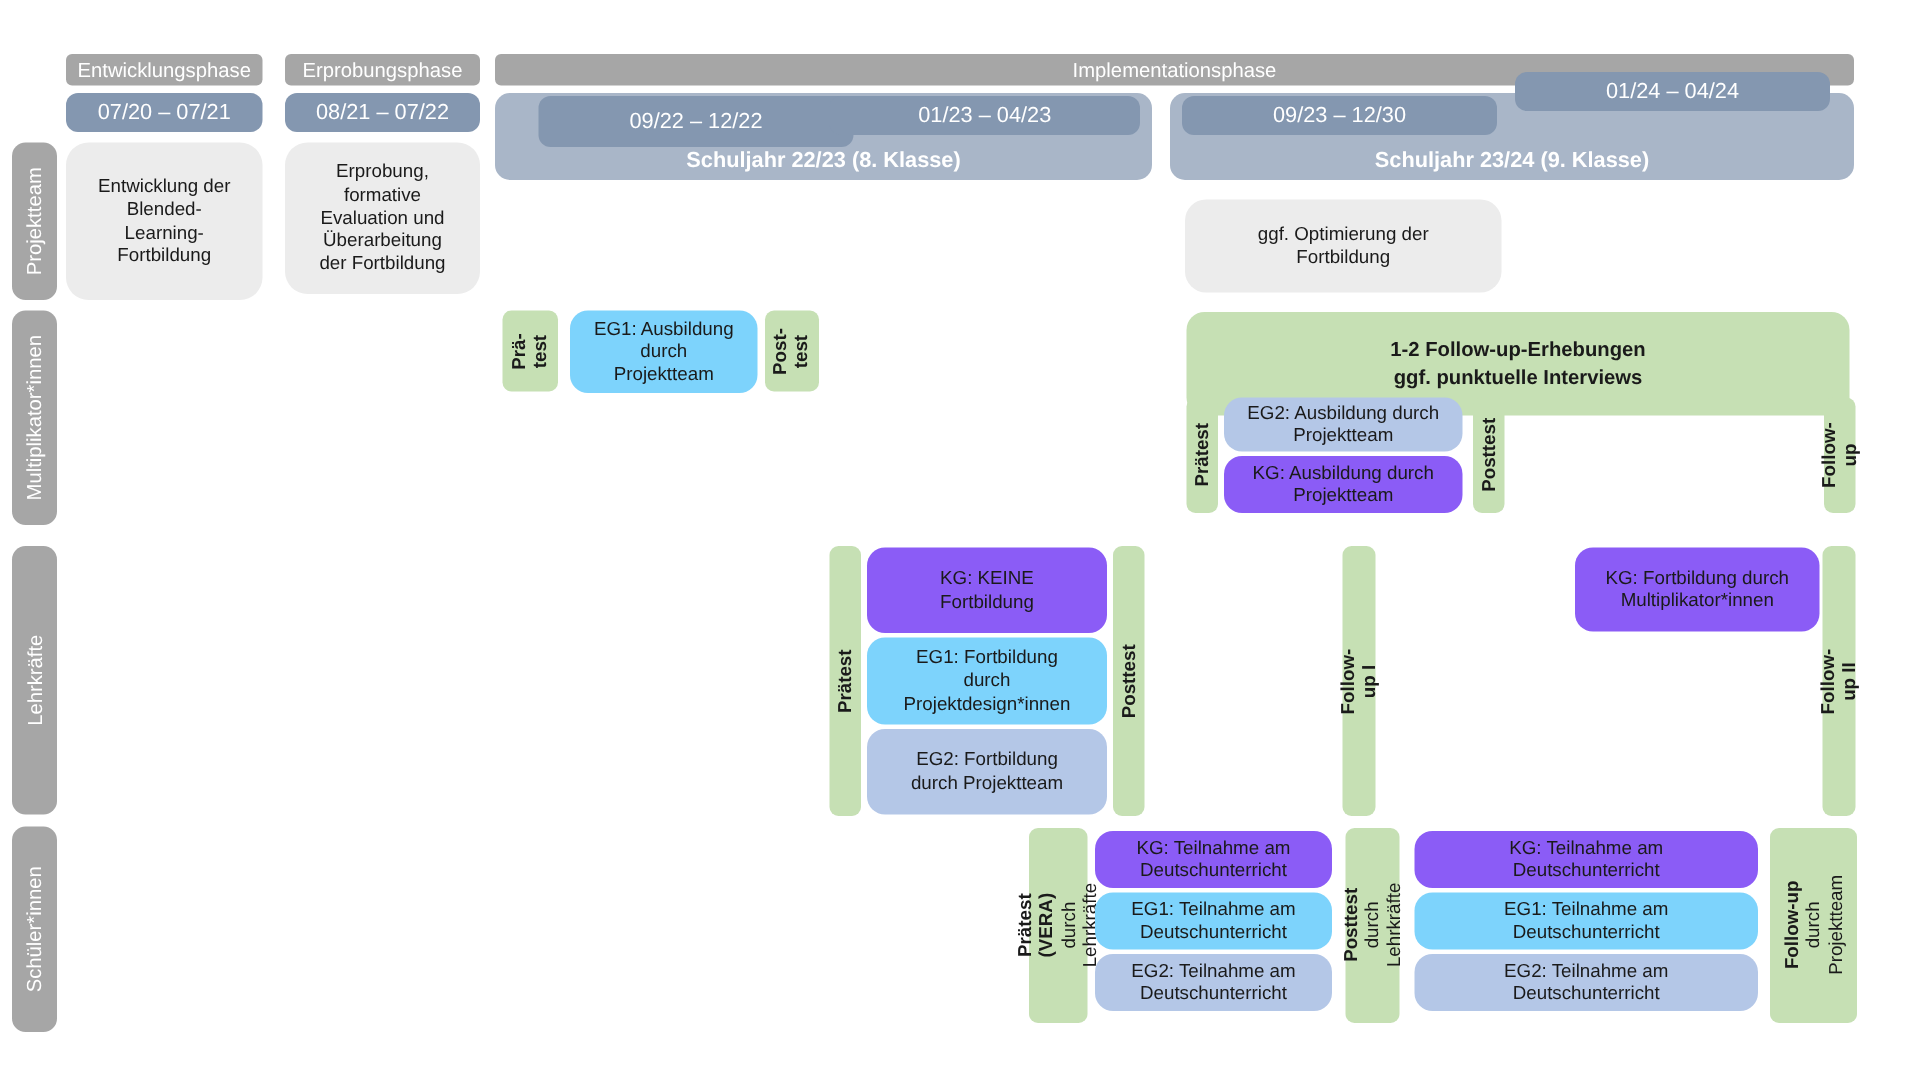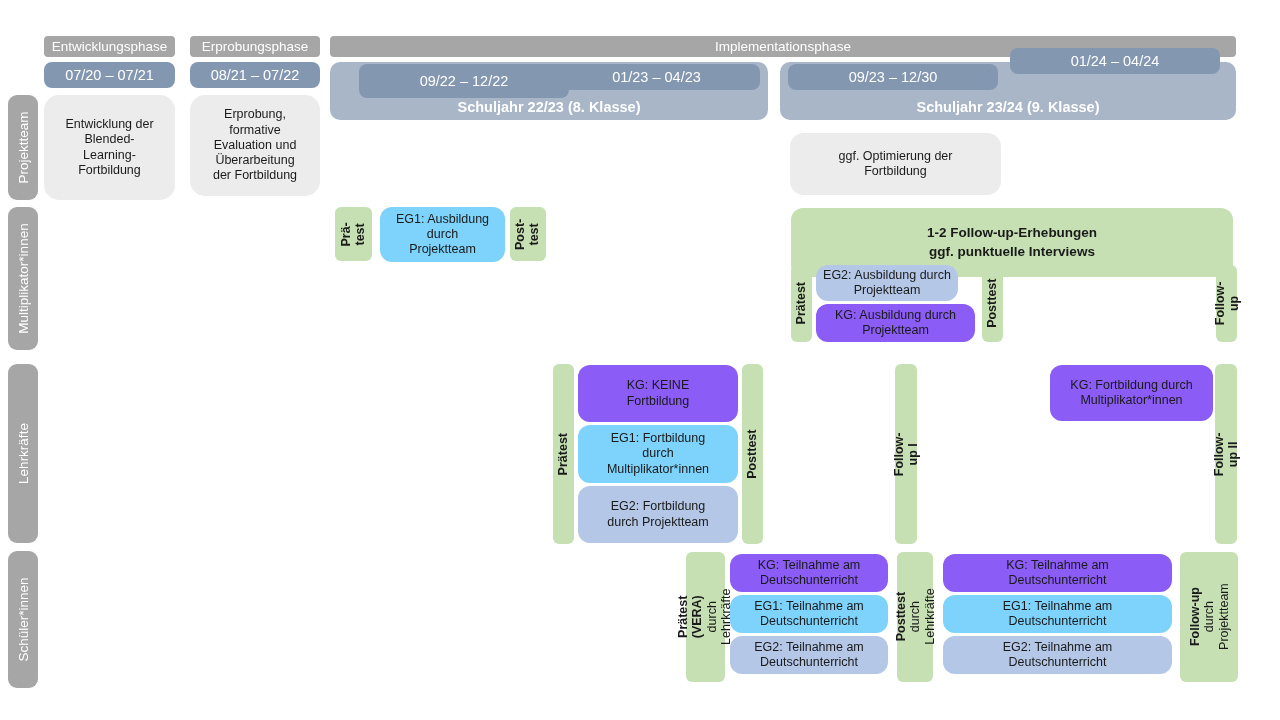--- a/index.html
+++ b/index.html
@@ -96,39 +96,39 @@
   <div class="abs flexc vbar" style="left:510px;top:207px;width:36px;height:54px;">
     <span class="vt">Post-
 test</span>
   </div>
 
   <div class="abs flexc pre box c-green green-head" style="left:791px;top:208px;width:442px;height:69px;">1-2 Follow-up-Erhebungen
 ggf. punktuelle Interviews</div>
   <div class="abs flexc vbar" style="left:791px;top:265px;width:21px;height:77px;">
     <span class="vt">Prätest</span>
   </div>
-  <div class="abs flexc pre box c-eg2" style="left:816px;top:265px;width:142px;height:36px;">EG2: Ausbildung durch
+  <div class="abs flexc pre box c-eg2" style="left:816px;top:265px;width:159px;height:36px;">EG2: Ausbildung durch
 Projektteam</div>
   <div class="abs flexc pre box c-kg" style="left:816px;top:304px;width:159px;height:38px;">KG: Ausbildung durch
 Projektteam</div>
   <div class="abs flexc vbar" style="left:982px;top:265px;width:21px;height:77px;">
     <span class="vt">Posttest</span>
   </div>
   <div class="abs flexc vbar" style="left:1216px;top:265px;width:21px;height:77px;">
     <span class="vt">Follow-up</span>
   </div>
 
   <div class="abs flexc vbar" style="left:553px;top:364px;width:21px;height:180px;">
     <span class="vt">Prätest</span>
   </div>
   <div class="abs flexc pre box c-kg" style="left:578px;top:365px;width:160px;height:57px;">KG: KEINE
 Fortbildung</div>
   <div class="abs flexc pre box c-eg1" style="left:578px;top:425px;width:160px;height:58px;">EG1: Fortbildung
 durch
-Multiplikator*innen</div>
+Projektdesign*innen</div>
   <div class="abs flexc pre box c-eg2" style="left:578px;top:486px;width:160px;height:57px;">EG2: Fortbildung
 durch Projektteam</div>
   <div class="abs flexc vbar" style="left:742px;top:364px;width:21px;height:180px;">
     <span class="vt">Posttest</span>
   </div>
   <div class="abs flexc vbar" style="left:895px;top:364px;width:22px;height:180px;">
     <span class="vt">Follow-up I</span>
   </div>
   <div class="abs flexc pre box c-kg" style="left:1050px;top:365px;width:163px;height:56px;">KG: Fortbildung durch
 Multiplikator*innen</div>

